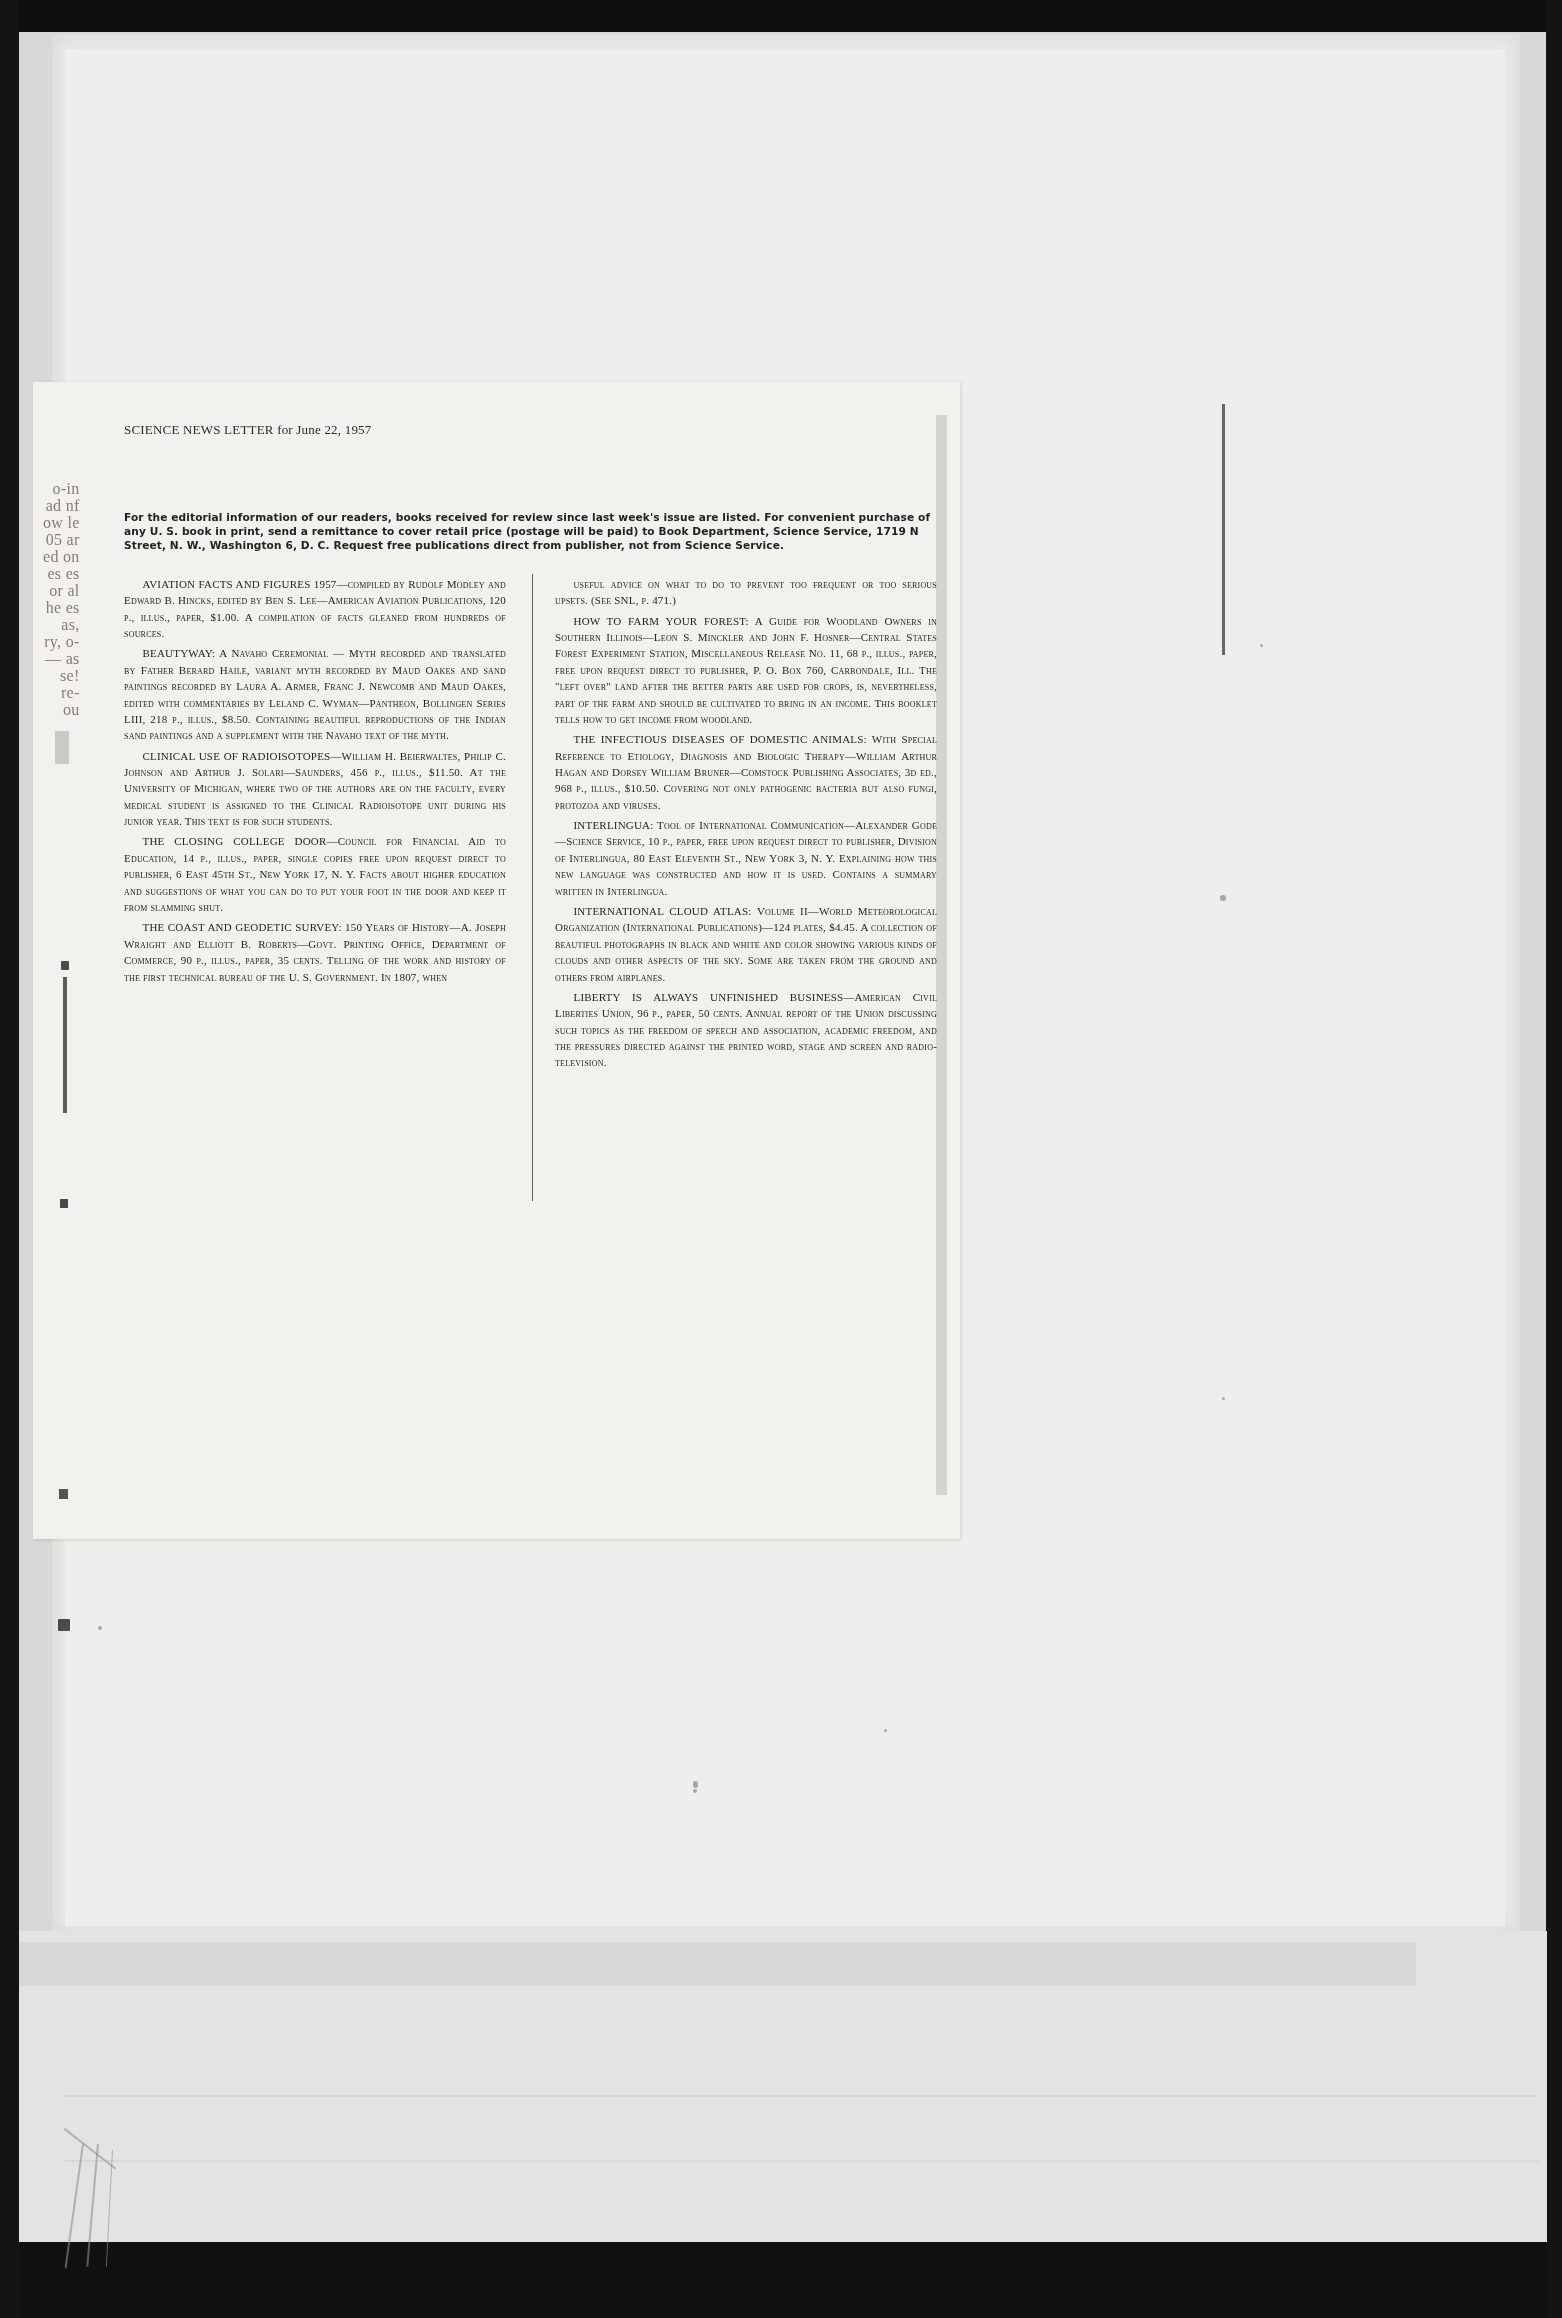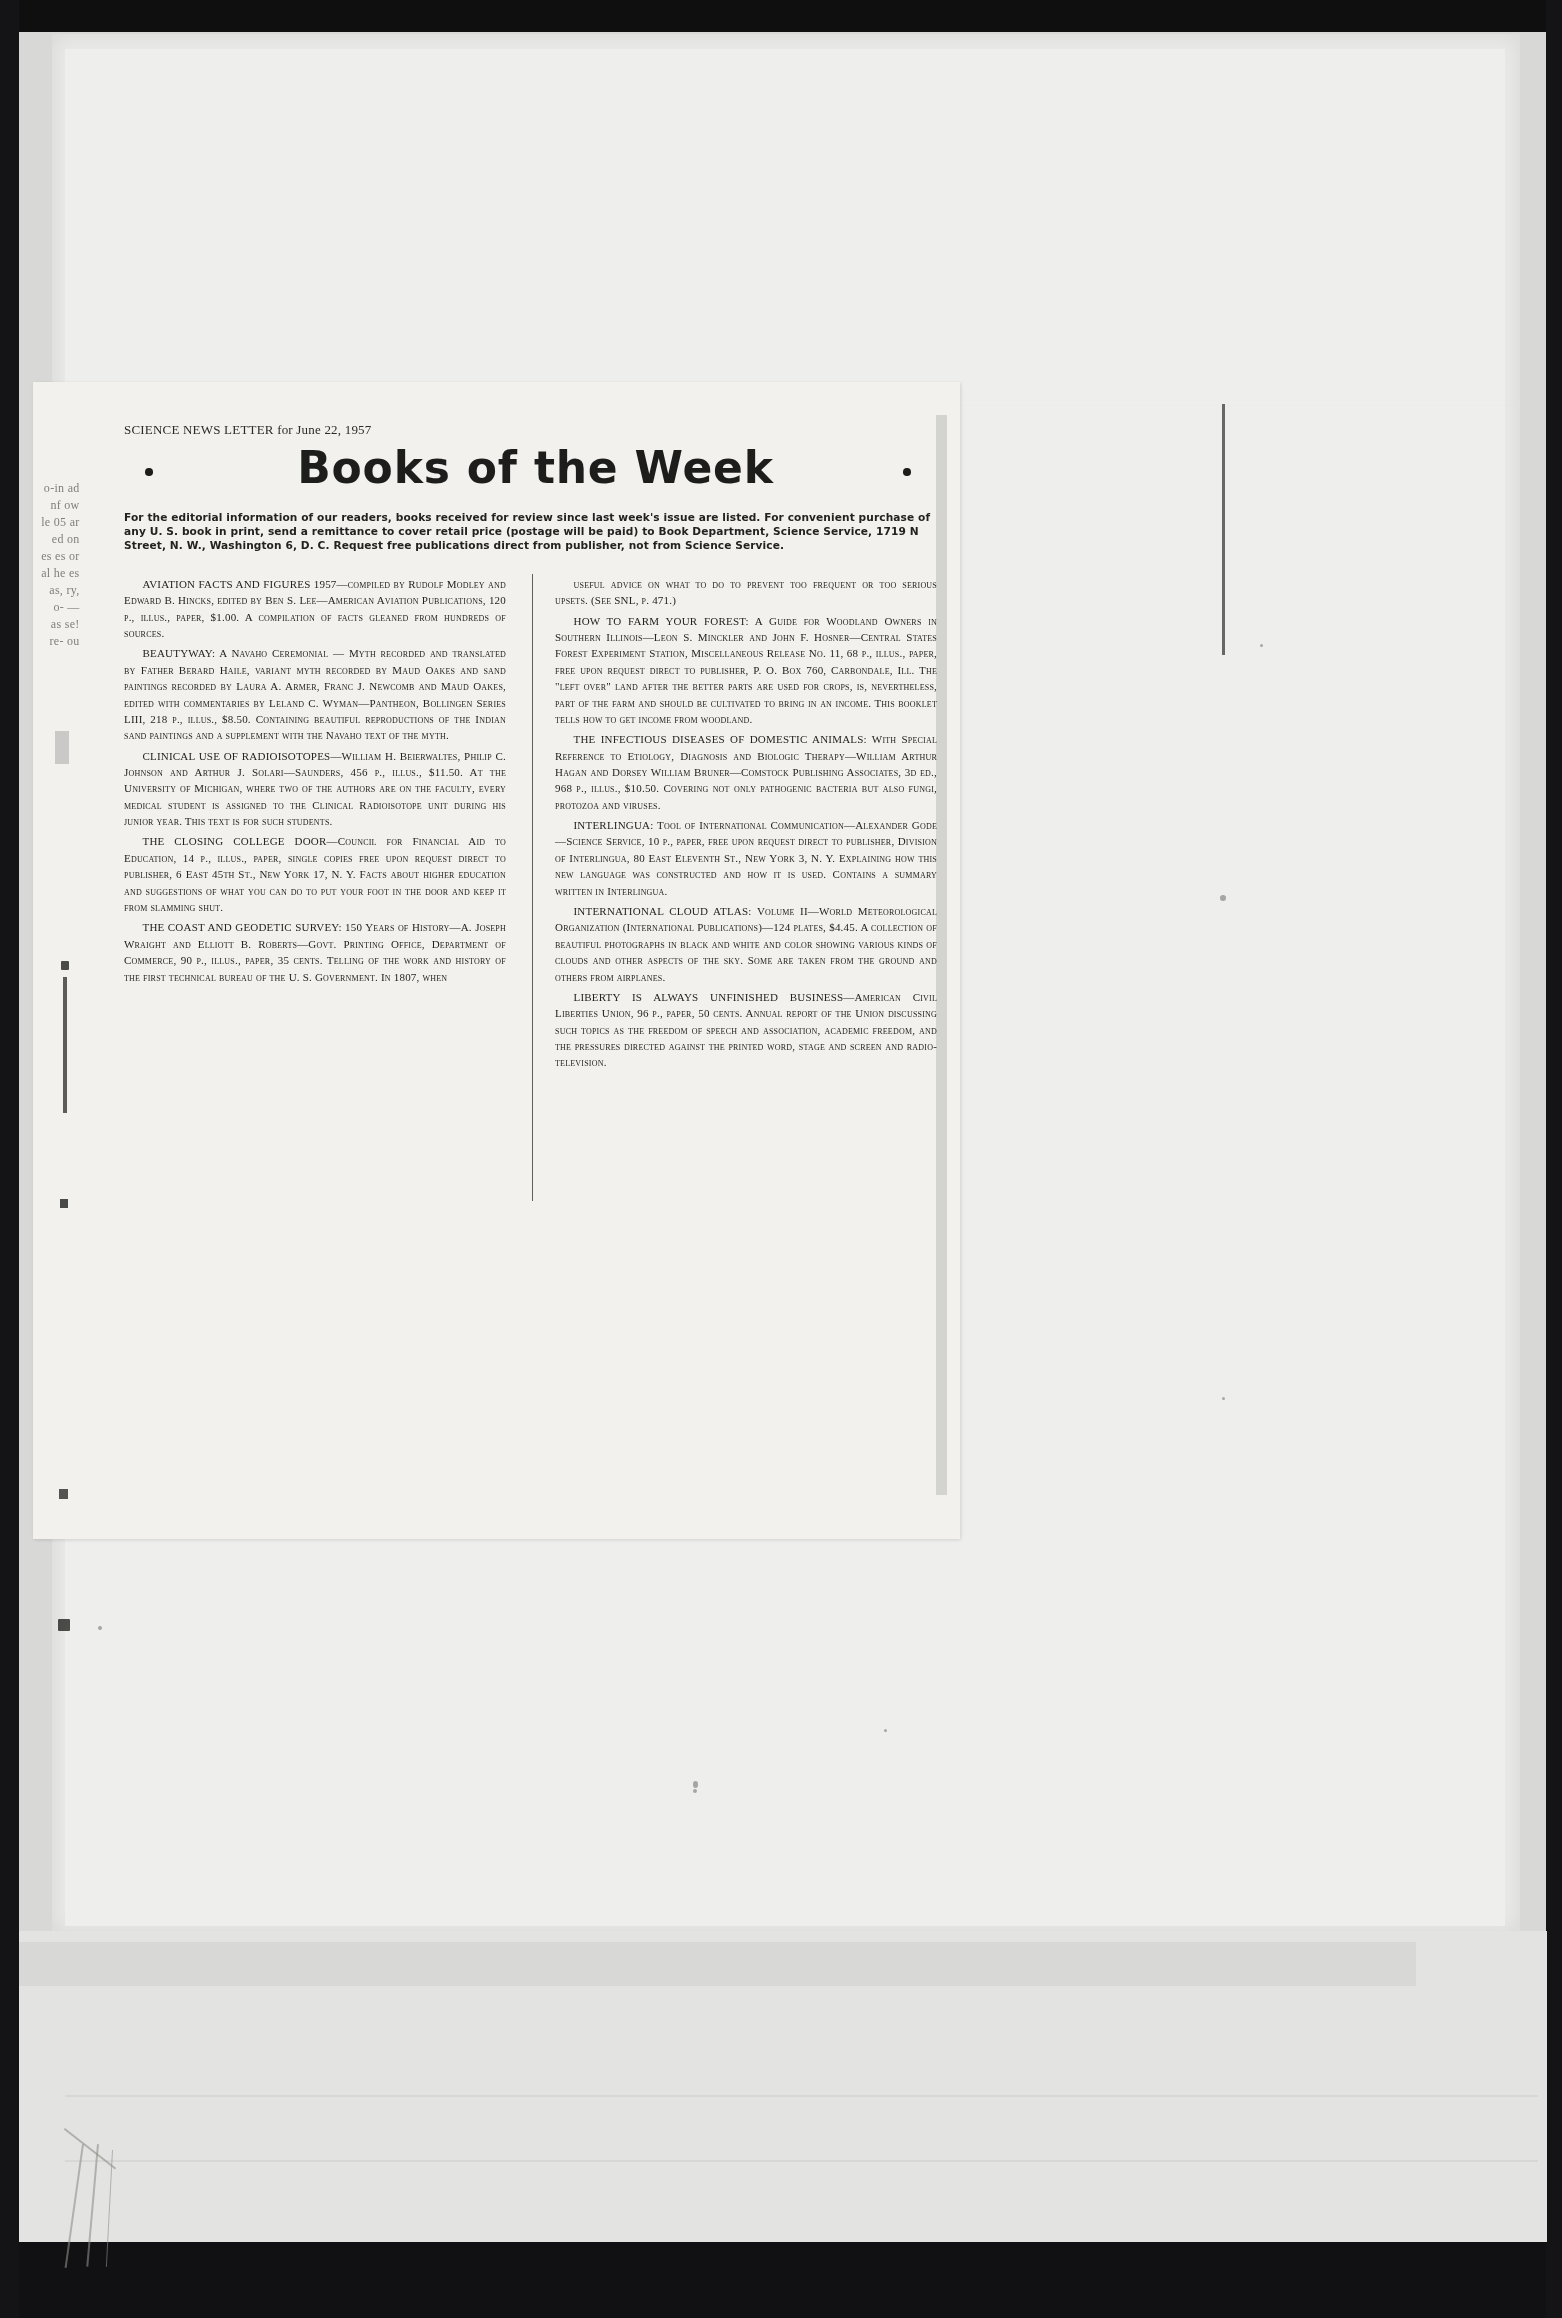--- a/index.html
+++ b/index.html
@@ -92,21 +92,21 @@
     margin-left: 42px;
   }
 
   
   .margin-ghost {
     position: absolute;
     left: 7.6px;
     top: 98px;
     width: 39px;
     font-family: "Liberation Serif", serif;
-    font-size: 12px;
+    font-size: 16px;
     line-height: 17px;
     color: #55514e;
     opacity: .72;
     text-align: right;
     letter-spacing: 0.3px;
   }
   .margin-bar {
     position: absolute;
     left: 29.5px;
     width: 4.9px;
@@ -278,25 +278,20 @@
     <div class="edge-smudge" style="left:903px; top:33px; width:11px; height:1080px; opacity:.35;"></div>
 
     <div class="margin-ghost">o-in ad nf ow le 05 ar ed on es es or al he es as, ry, o- — as se! re- ou</div>
 
     <div class="clip-inner">
 
       <div class="masthead">
         <span>SCIENCE NEWS LETTER for June 22, 1957</span>
       </div>
 
-      <div class="title-row">
-        <div class="bullet-left"></div>
-        <div class="title">Books of the Week</div>
-        <div class="bullet-right"></div>
-      </div>
 
       <div class="blurb">For the editorial information of our readers, books received for review since last week's issue are listed. For convenient purchase of any U. S. book in print, send a remittance to cover retail price (postage will be paid) to Book Department, Science Service, 1719 N Street, N. W., Washington 6, D. C. Request free publications direct from publisher, not from Science Service.</div>
 
       <div class="columns">
         <div class="col-rule"></div>
 
         <div class="col col-left">
           <p class="entry"><span class="sc">AVIATION FACTS AND FIGURES 1957—compiled by Rudolf Modley and Edward B. Hincks, edited by Ben S. Lee—American Aviation Publications, 120 p., illus., paper, $1.00. A compilation of facts gleaned from hundreds of sources.</span></p>
           <p class="entry"><span class="sc">BEAUTYWAY: A Navaho Ceremonial — Myth recorded and translated by Father Berard Haile, variant myth recorded by Maud Oakes and sand paintings recorded by Laura A. Armer, Franc J. Newcomb and Maud Oakes, edited with commentaries by Leland C. Wyman—Pantheon, Bollingen Series LIII, 218 p., illus., $8.50. Containing beautiful reproductions of the Indian sand paintings and a supplement with the Navaho text of the myth.</span></p>
           <p class="entry"><span class="sc">CLINICAL USE OF RADIOISOTOPES—William H. Beierwaltes, Philip C. Johnson and Arthur J. Solari—Saunders, 456 p., illus., $11.50. At the University of Michigan, where two of the authors are on the faculty, every medical student is assigned to the Clinical Radioisotope unit during his junior year. This text is for such students.</span></p>

